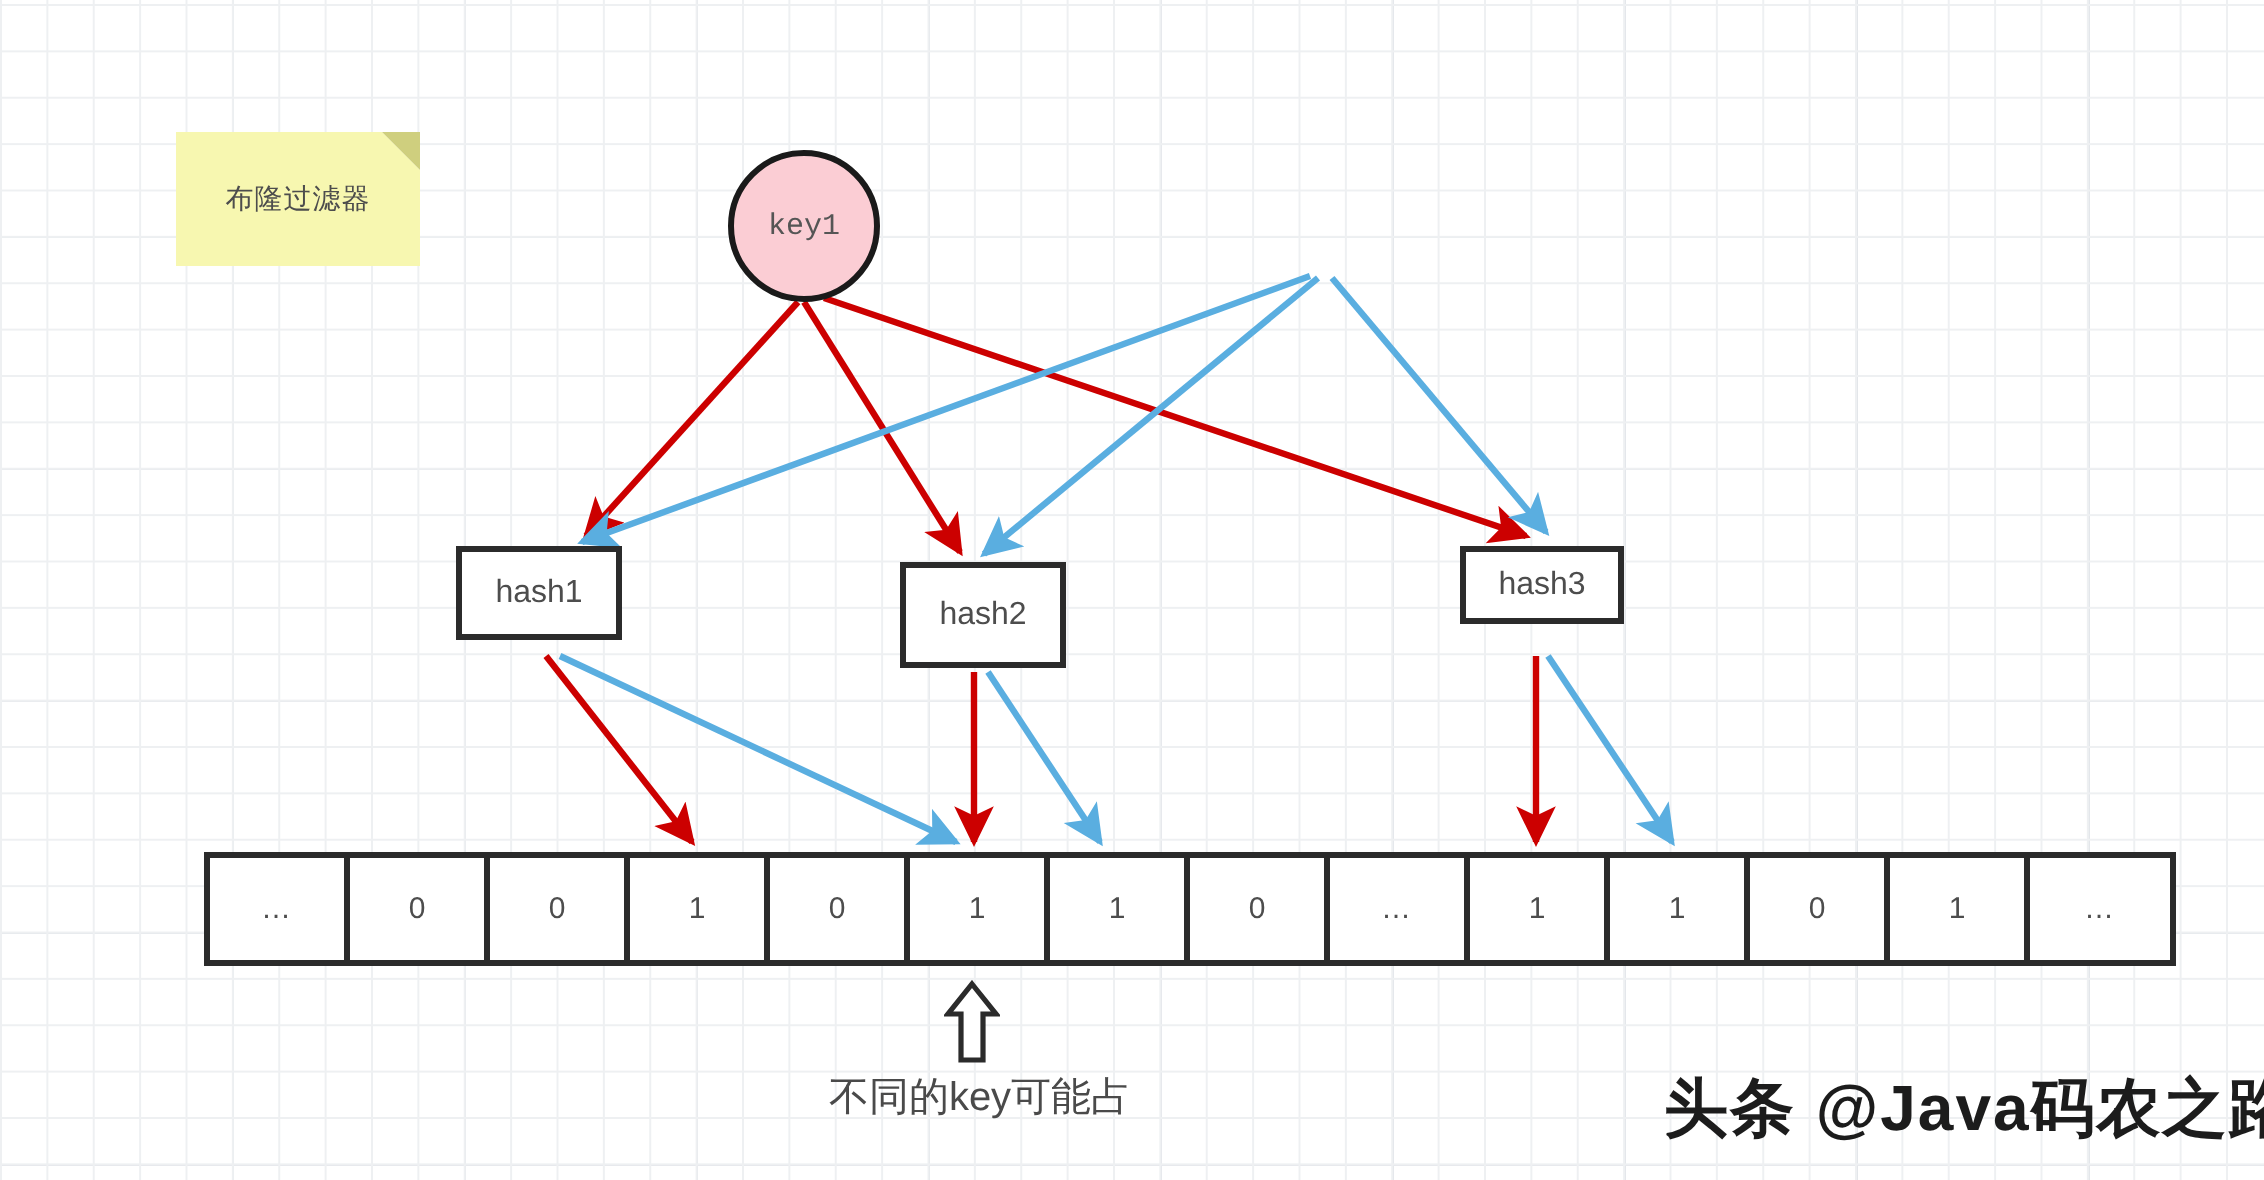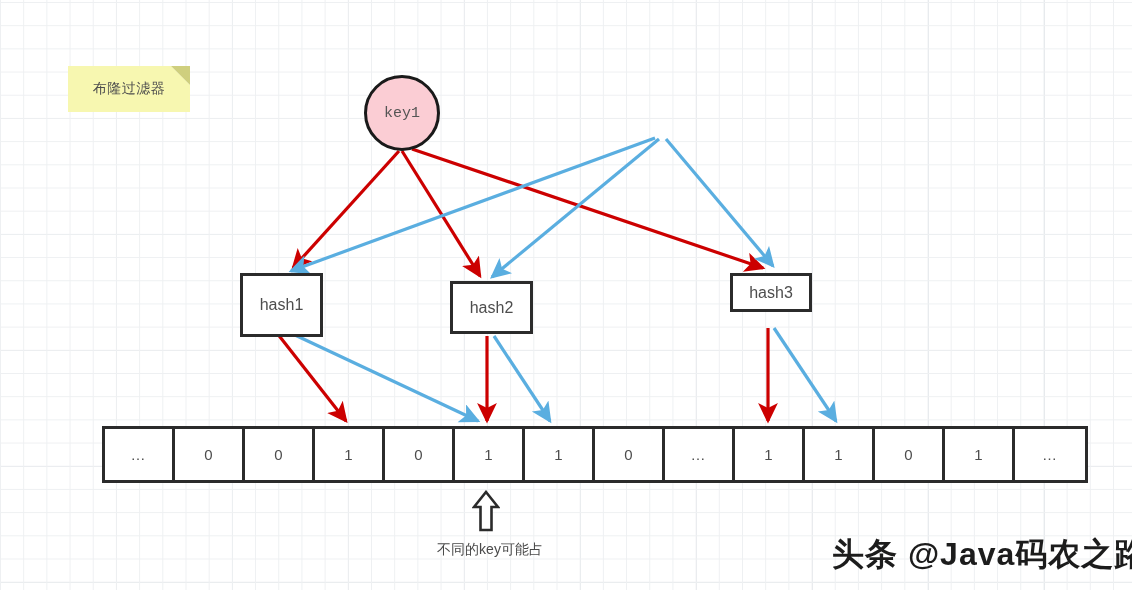--- a/index.html
+++ b/index.html
@@ -27,24 +27,24 @@
     position: absolute;
     left: 0; top: 0;
     width: 1132px;
     height: 590px;
     pointer-events: none;
   }
 
   
   .sticky {
     position: absolute;
-    left: 68px;
+    left: 88px;
     top: 66px;
     width: 122px;
-    height: 46px;
+    height: 67px;
     background: #f7f7b0;
     box-sizing: border-box;
   }
   .sticky .fold {
     position: absolute;
     right: 0;
     top: 0;
     width: 0; height: 0;
     border-top: 19px solid #cfcf7e;
     border-left: 19px solid transparent;
@@ -96,21 +96,21 @@
     position: absolute;
     border: 3px solid #2b2b2b;
     background: #ffffff;
     box-sizing: border-box;
     display: flex;
     align-items: center;
     justify-content: center;
     font-size: 16px;
     color: #4d4d4d;
   }
-  #hash1 { left: 240px; top: 273px; width: 83px; height: 64px; }
+  #hash1 { left: 228px; top: 273px; width: 83px; height: 47px; }
   #hash2 { left: 450px; top: 281px; width: 83px; height: 53px; }
   #hash3 { left: 730px; top: 273px; width: 82px; height: 39px; }
 
   
   .bitarray {
     position: absolute;
     left: 102px;
     top: 426px;
     height: 57px;
     display: flex;
@@ -138,21 +138,21 @@
     top: 490px;
     width: 28px;
     height: 42px;
   }
   .caption {
     position: absolute;
     left: 390px;
     top: 538px;
     width: 200px;
     text-align: center;
-    font-size: 14px;
+    font-size: 20px;
     line-height: 22px;
     color: #4a4a4a;
   }
 
   
   .watermark {
     position: absolute;
     left: 832px;
     top: 533px;
     font-size: 32px;

